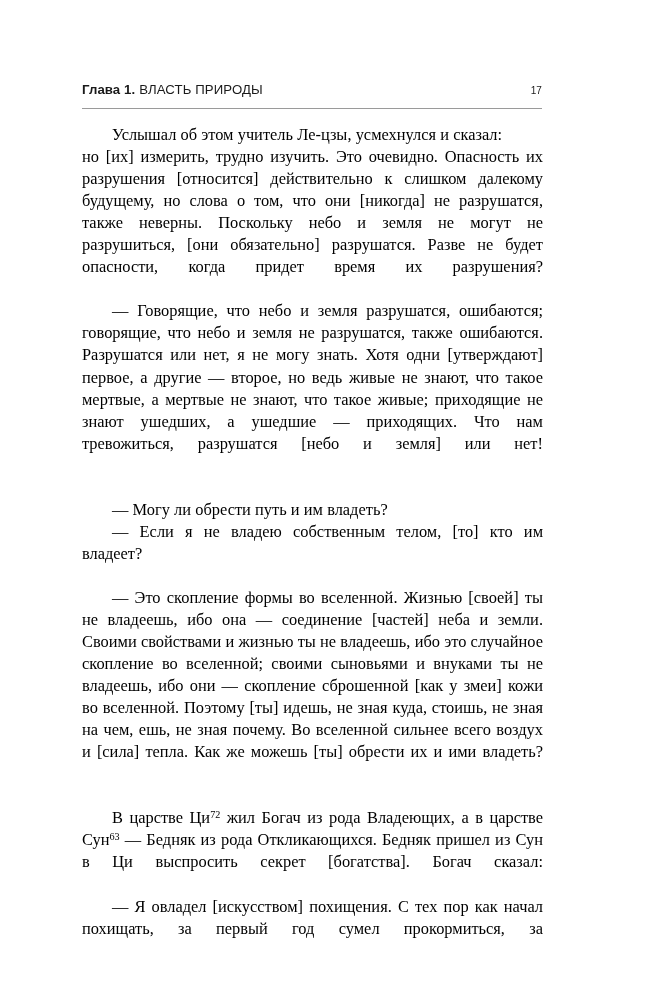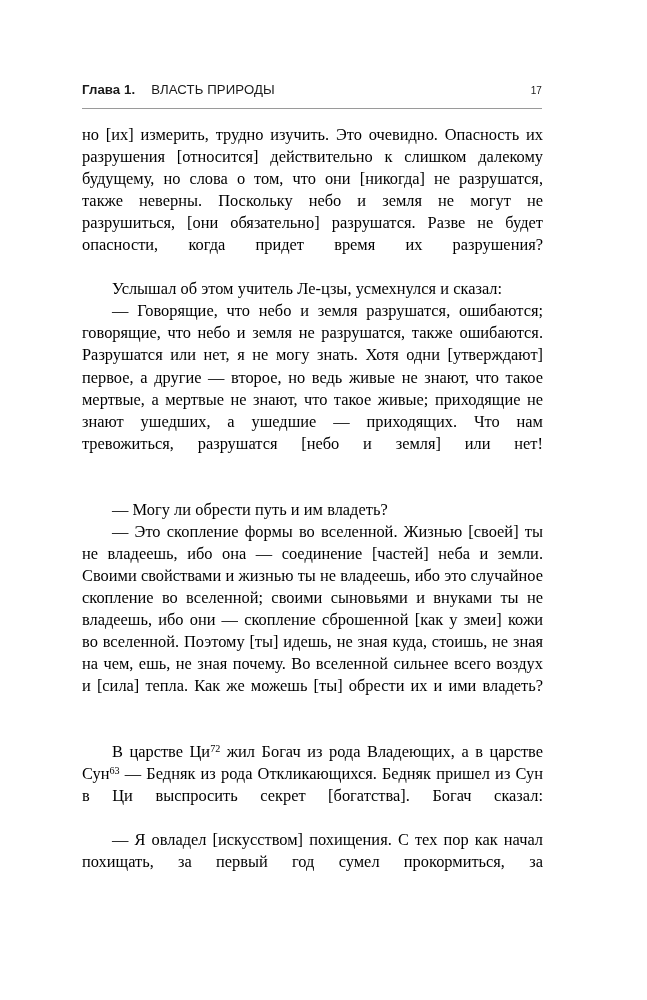--- a/index.html
+++ b/index.html
@@ -36,21 +36,21 @@
     justify-content: space-between;
     font-family: "Liberation Sans", "DejaVu Sans", sans-serif;
     font-size: 13.2px;
     letter-spacing: 0.1px;
     color: #1a1a1a;
     white-space: nowrap;
   }
   .rh-left {
     display: flex;
     align-items: flex-end;
-    gap: 12px;
+    gap: 0px;
   }
   .rh-chapter {
     font-weight: 700;
     margin-right: 4px;
   }
   .rh-title {
     font-weight: 400;
   }
   .rh-pageno {
     font-weight: 400;
@@ -114,32 +114,33 @@
     <span class="rh-left">
       <span class="rh-chapter">Глава 1.</span>
       <span class="rh-title">ВЛАСТЬ ПРИРОДЫ</span>
     </span>
     <span class="rh-pageno">17</span>
   </div>
   <div class="rule"></div>
 
   <div class="column">
 
+    <p class="para indent nojust">Услышал об этом учитель Ле-цзы, усмехнулся и сказал:</p>
+
     <p class="para">но [их] измерить, трудно изучить. Это очевидно. Опасность их разрушения [относится] действительно к слишком далекому будущему, но слова о том, что они [никогда] не разрушатся, также неверны. Поскольку небо и земля не могут не разрушиться, [они обязательно] разрушатся. Разве не будет опасности, когда придет время их разрушения?</p>
-
-    <p class="para indent nojust">Услышал об этом учитель Ле-цзы, усмехнулся и сказал:</p>
 
     <p class="para indent">— Говорящие, что небо и земля разрушатся, ошибаются; говорящие, что небо и земля не разрушатся, также ошибаются. Разрушатся или нет, я не могу знать. Хотя одни [утверждают] первое, а другие — второе, но ведь живые не знают, что такое мертвые, а мертвые не знают, что такое живые; приходящие не знают ушедших, а ушедшие — приходящих. Что нам тревожиться, разрушатся [небо и земля] или нет!</p>
 
     <div class="block-gap"></div>
 
 
     <p class="para indent nojust">— Могу ли обрести путь и им владеть?</p>
 
 
+    <p class="para indent">— Если я не владею собственным телом, [то] кто им владеет?</p>
 
     <p class="para indent">— Это скопление формы во вселенной. Жизнью [своей] ты не владеешь, ибо она — соединение [частей] неба и земли. Своими свойствами и жизнью ты не владеешь, ибо это случайное скопление во вселенной; своими сыновьями и внуками ты не владеешь, ибо они — скопление сброшенной [как у змеи] кожи во вселенной. Поэтому [ты] идешь, не зная куда, стоишь, не зная на чем, ешь, не зная почему. Во вселенной сильнее всего воздух и [сила] тепла. Как же можешь [ты] обрести их и ими владеть?</p>
 
     <div class="block-gap"></div>
 
     <p class="para indent"><span>В царстве Ци</span><sup>72</sup><span> жил Богач из рода Владеющих, а в царстве Сун</span><sup>63</sup><span> — Бедняк из рода Откликающихся. Бедняк пришел из Сун в Ци выспросить секрет [богатства]. Богач сказал:</span></p>
 
     <p class="para indent">— Я овладел [искусством] похищения. С тех пор как начал похищать, за первый год сумел прокормиться, за</p>
 
   </div>

